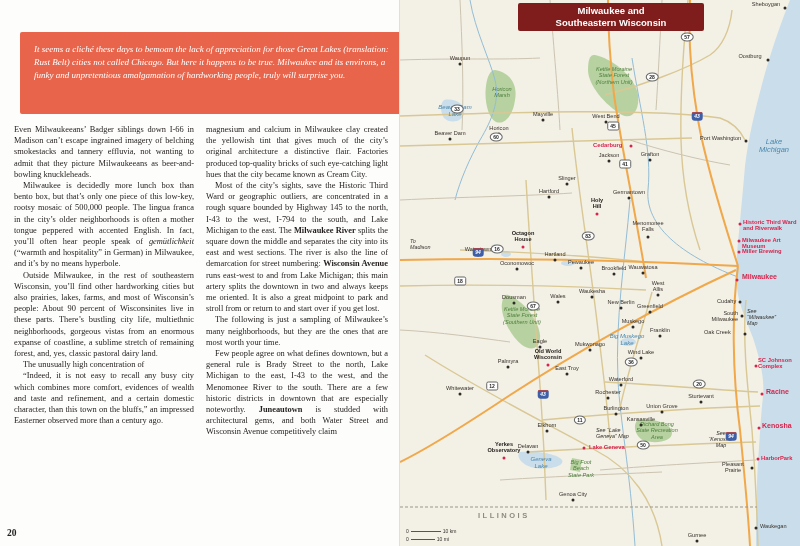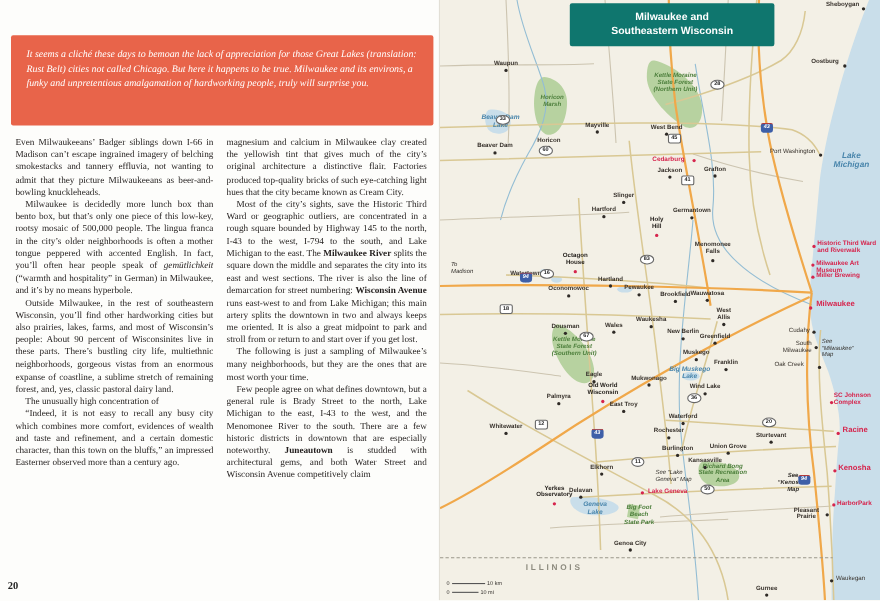--- a/index.html
+++ b/index.html
@@ -1,46 +1,46 @@
 <!DOCTYPE html>
 <html><head>
 <meta charset="utf-8">
 <style>
   html,body{margin:0;padding:0;background:#ffffff;}
   #stage{position:relative;width:800px;height:546px;background:#fdfdfb;overflow:hidden;
          font-family:"Liberation Serif",serif;}
   
   .page-left{position:absolute;left:0;top:0;width:399px;height:546px;background:#fdfdfb;}
   .gutter{position:absolute;left:399px;top:0;width:1px;height:546px;background:#e2dfd6;}
-  .callout{position:absolute;left:10px;top:32px;width:356px;height:60px;background:#E8644A;
+  .callout{position:absolute;left:20px;top:32px;width:356px;height:60px;background:#E8644A;
            color:#fff;font-style:italic;font-size:9px;line-height:13.2px;padding:11px 14px;
            border-radius:2px;}
   .col{position:absolute;top:124px;height:410px;overflow:hidden;color:#211d1c;
        font-size:8.4px;line-height:11.2px;text-align:justify;}
   .col1{left:14px;width:180px;}
   .col2{left:206px;width:182px;}
   .col p{margin:0;text-indent:9px;}
   .col p.noindent{text-indent:0;}
   .b{font-weight:bold;}
   .i{font-style:italic;}
   .sec{margin:7px 0 3px;font-size:11.5px;font-weight:bold;color:#DA4A2F;
        font-family:"Liberation Serif",serif;}
   .subsec{margin:8px 0 3px;font-size:8.6px;font-weight:bold;color:#111;
           font-family:"Liberation Sans",sans-serif;letter-spacing:0.4px;}
   .pagenum{position:absolute;left:7px;top:528px;font-weight:bold;font-size:9.5px;color:#222;}
   
   .map{position:absolute;left:400px;top:0;width:400px;height:546px;background:#F3F0E6;overflow:hidden;}
   .map svg{position:absolute;left:0;top:0;}
-  .map-title{position:absolute;left:118px;top:3px;width:186px;height:39px;background:#0f766e;
+  .map-title{position:absolute;left:118px;top:3px;width:186px;height:28px;background:#7f1d1d;
              color:#fff;font-family:"Liberation Sans",sans-serif;font-weight:bold;font-size:9.5px;
              line-height:1.3;display:flex;align-items:center;justify-content:center;text-align:center;
              white-space:pre-line;border-radius:2px;}
   #map-labels{position:absolute;left:0;top:0;width:400px;height:546px;}
   .ml{position:absolute;white-space:pre-line;font-family:"Liberation Sans",sans-serif;line-height:1.12;}
-  .ml.ac{transform:translateX(-50%);text-align:center;font-weight:bold;}
+  .ml.ac{transform:translateX(-50%);text-align:center;}
   .ml.ar{transform:translateX(-100%);text-align:right;}
   .ml.city{font-size:5.6px;color:#38322c;}
   .ml.red-city{font-size:7px;font-weight:bold;color:#D6254D;}
   .ml.poi{font-size:5.8px;font-weight:bold;color:#D6254D;}
   .ml.sight{font-size:5.6px;font-weight:bold;color:#26221e;}
   .ml.park{font-size:5.6px;font-style:italic;color:#4D7F3C;}
   .ml.water{font-size:6px;font-style:italic;color:#4A86AC;}
   .ml.lg{font-size:7.5px;}
   .ml.note{font-size:5.4px;font-style:italic;color:#35322e;}
   .ml.state{font-size:7.5px;color:#8D8B7F;letter-spacing:2.5px;font-weight:bold;}

